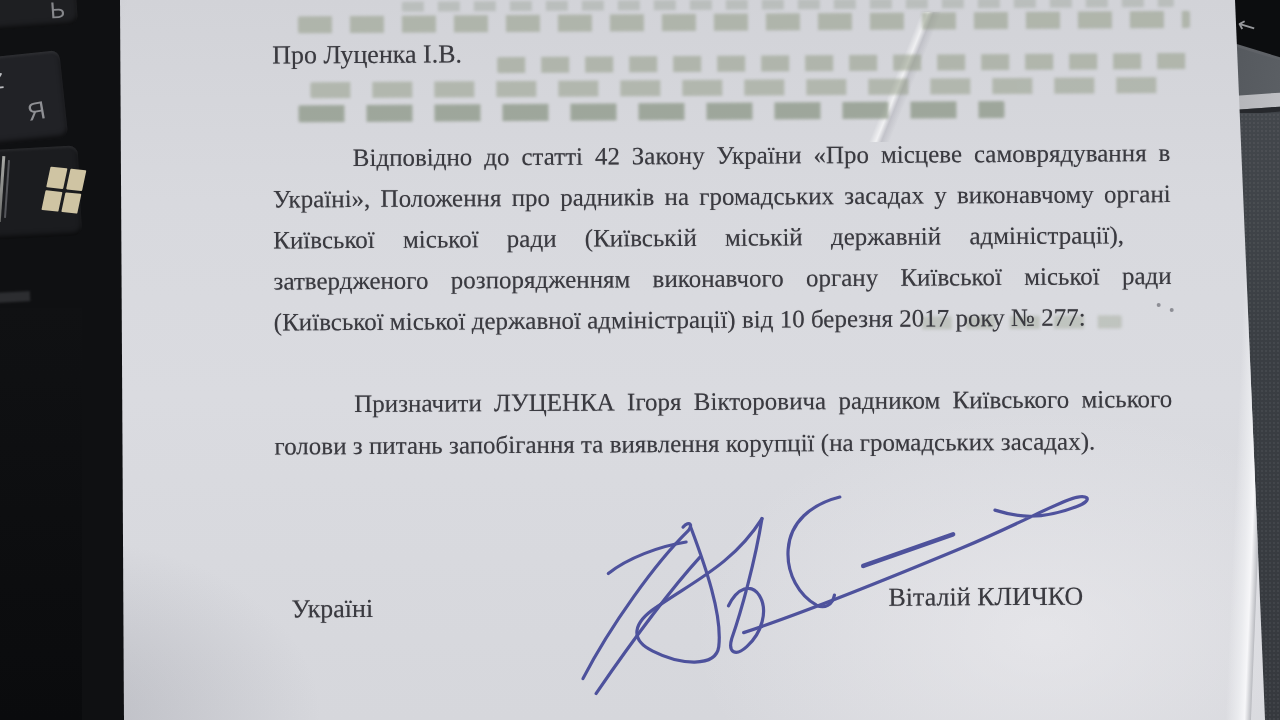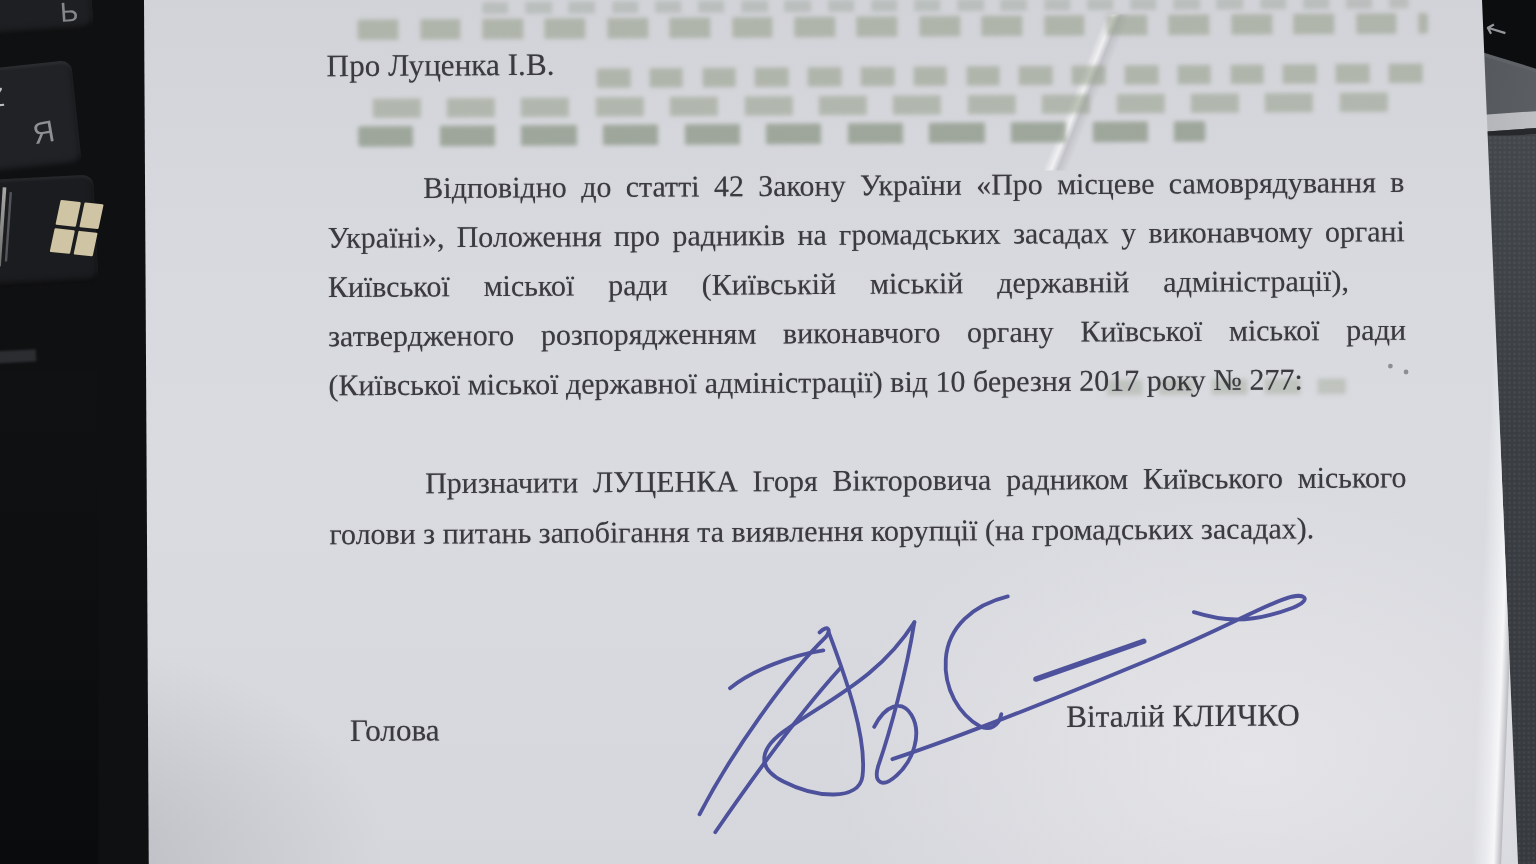--- a/index.html
+++ b/index.html
@@ -127,21 +127,21 @@
       <div class="tline" style="left: 230px; top: 225px; word-spacing: 22px;">Київської міської ради (Київській міській державній адміністрації),</div>
       <div class="tline" style="left: 230px; top: 266px; word-spacing: 16px;">затвердженого розпорядженням виконавчого органу Київської міської ради</div>
       <div class="tline" style="left:230px;top:307px;">(Київської міської державної адміністрації) від 10 березня 2017 року № 277:</div>
 
       <div class="tline" style="left: 310px; top: 389px; word-spacing: 6px;">Призначити ЛУЦЕНКА Ігоря Вікторовича радником Київського міського</div>
       <div class="tline" style="left:230px;top:431px;">голови з питань запобігання та виявлення корупції (на громадських засадах).</div>
 
       <div class="dot" style="left:1113px;top:306px;"></div>
       <div class="dot" style="left:1126px;top:311px;"></div>
 
-      <div class="tline sig-label" style="left:246px;top:594px;">Голова</div>
+      <div class="tline sig-label" style="left:246px;top:594px;">Україні</div>
       <div class="tline sig-label" style="left:843px;top:586px;">Віталій КЛИЧКО</div>
 
       <svg class="sig-svg" width="560" height="245" viewBox="0 0 560 245">
         <g fill="none" stroke-linecap="round" stroke-linejoin="round" opacity="0.88" stroke-width="3.2" stroke="#3b3f93">
           <path d="M17,213 C45,160 90,98 123,66 C128,60 125,55 118,62"></path>
           <path d="M30,228 C60,185 100,130 135,92"></path>
           <path d="M43,108 C62,93 94,81 121,77"></path>
           <path d="M126,63 C140,101 157,150 153,182 C150,203 114,200 87,186 C63,174 68,157 91,142 C129,116 168,99 197,54"></path>
           <path d="M197,54 C190,96 176,146 166,174 C162,188 170,192 181,182 C196,169 203,146 194,131 C186,118 172,123 163,141"></path>
           <path d="M275,33 C246,40 225,58 223,85 C221,110 234,131 251,141 C259,145 267,141 269,131"></path>

